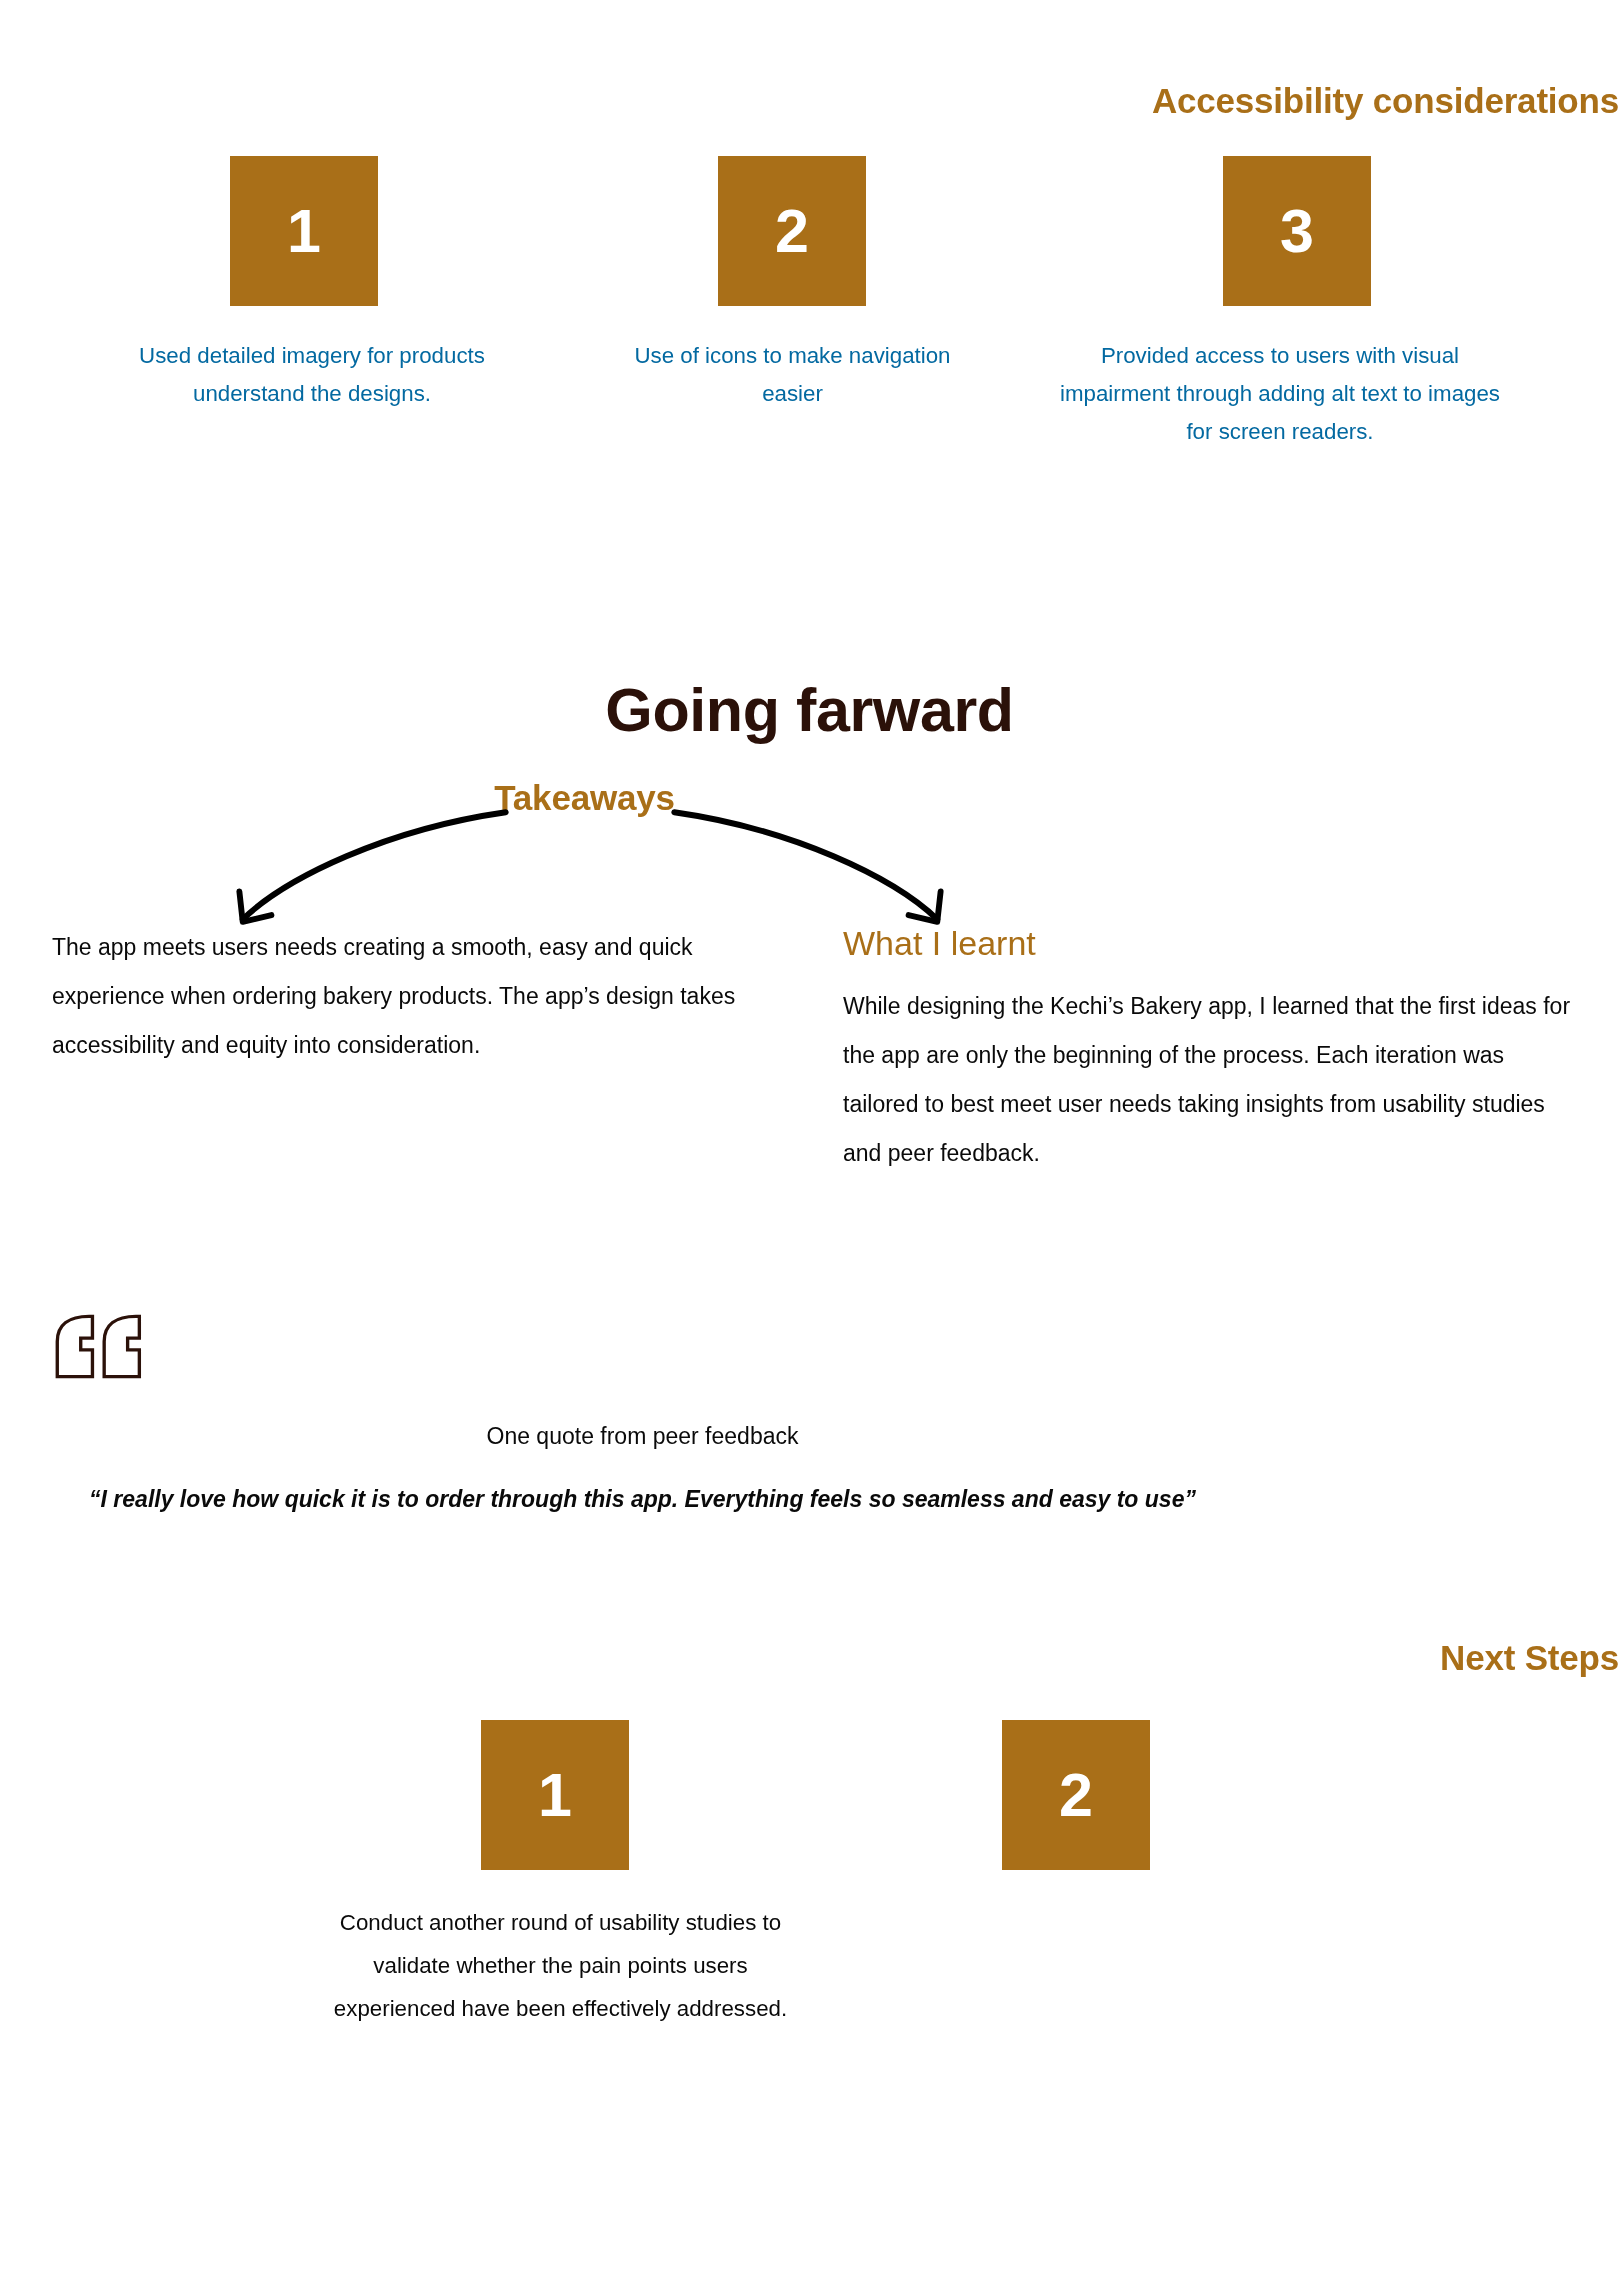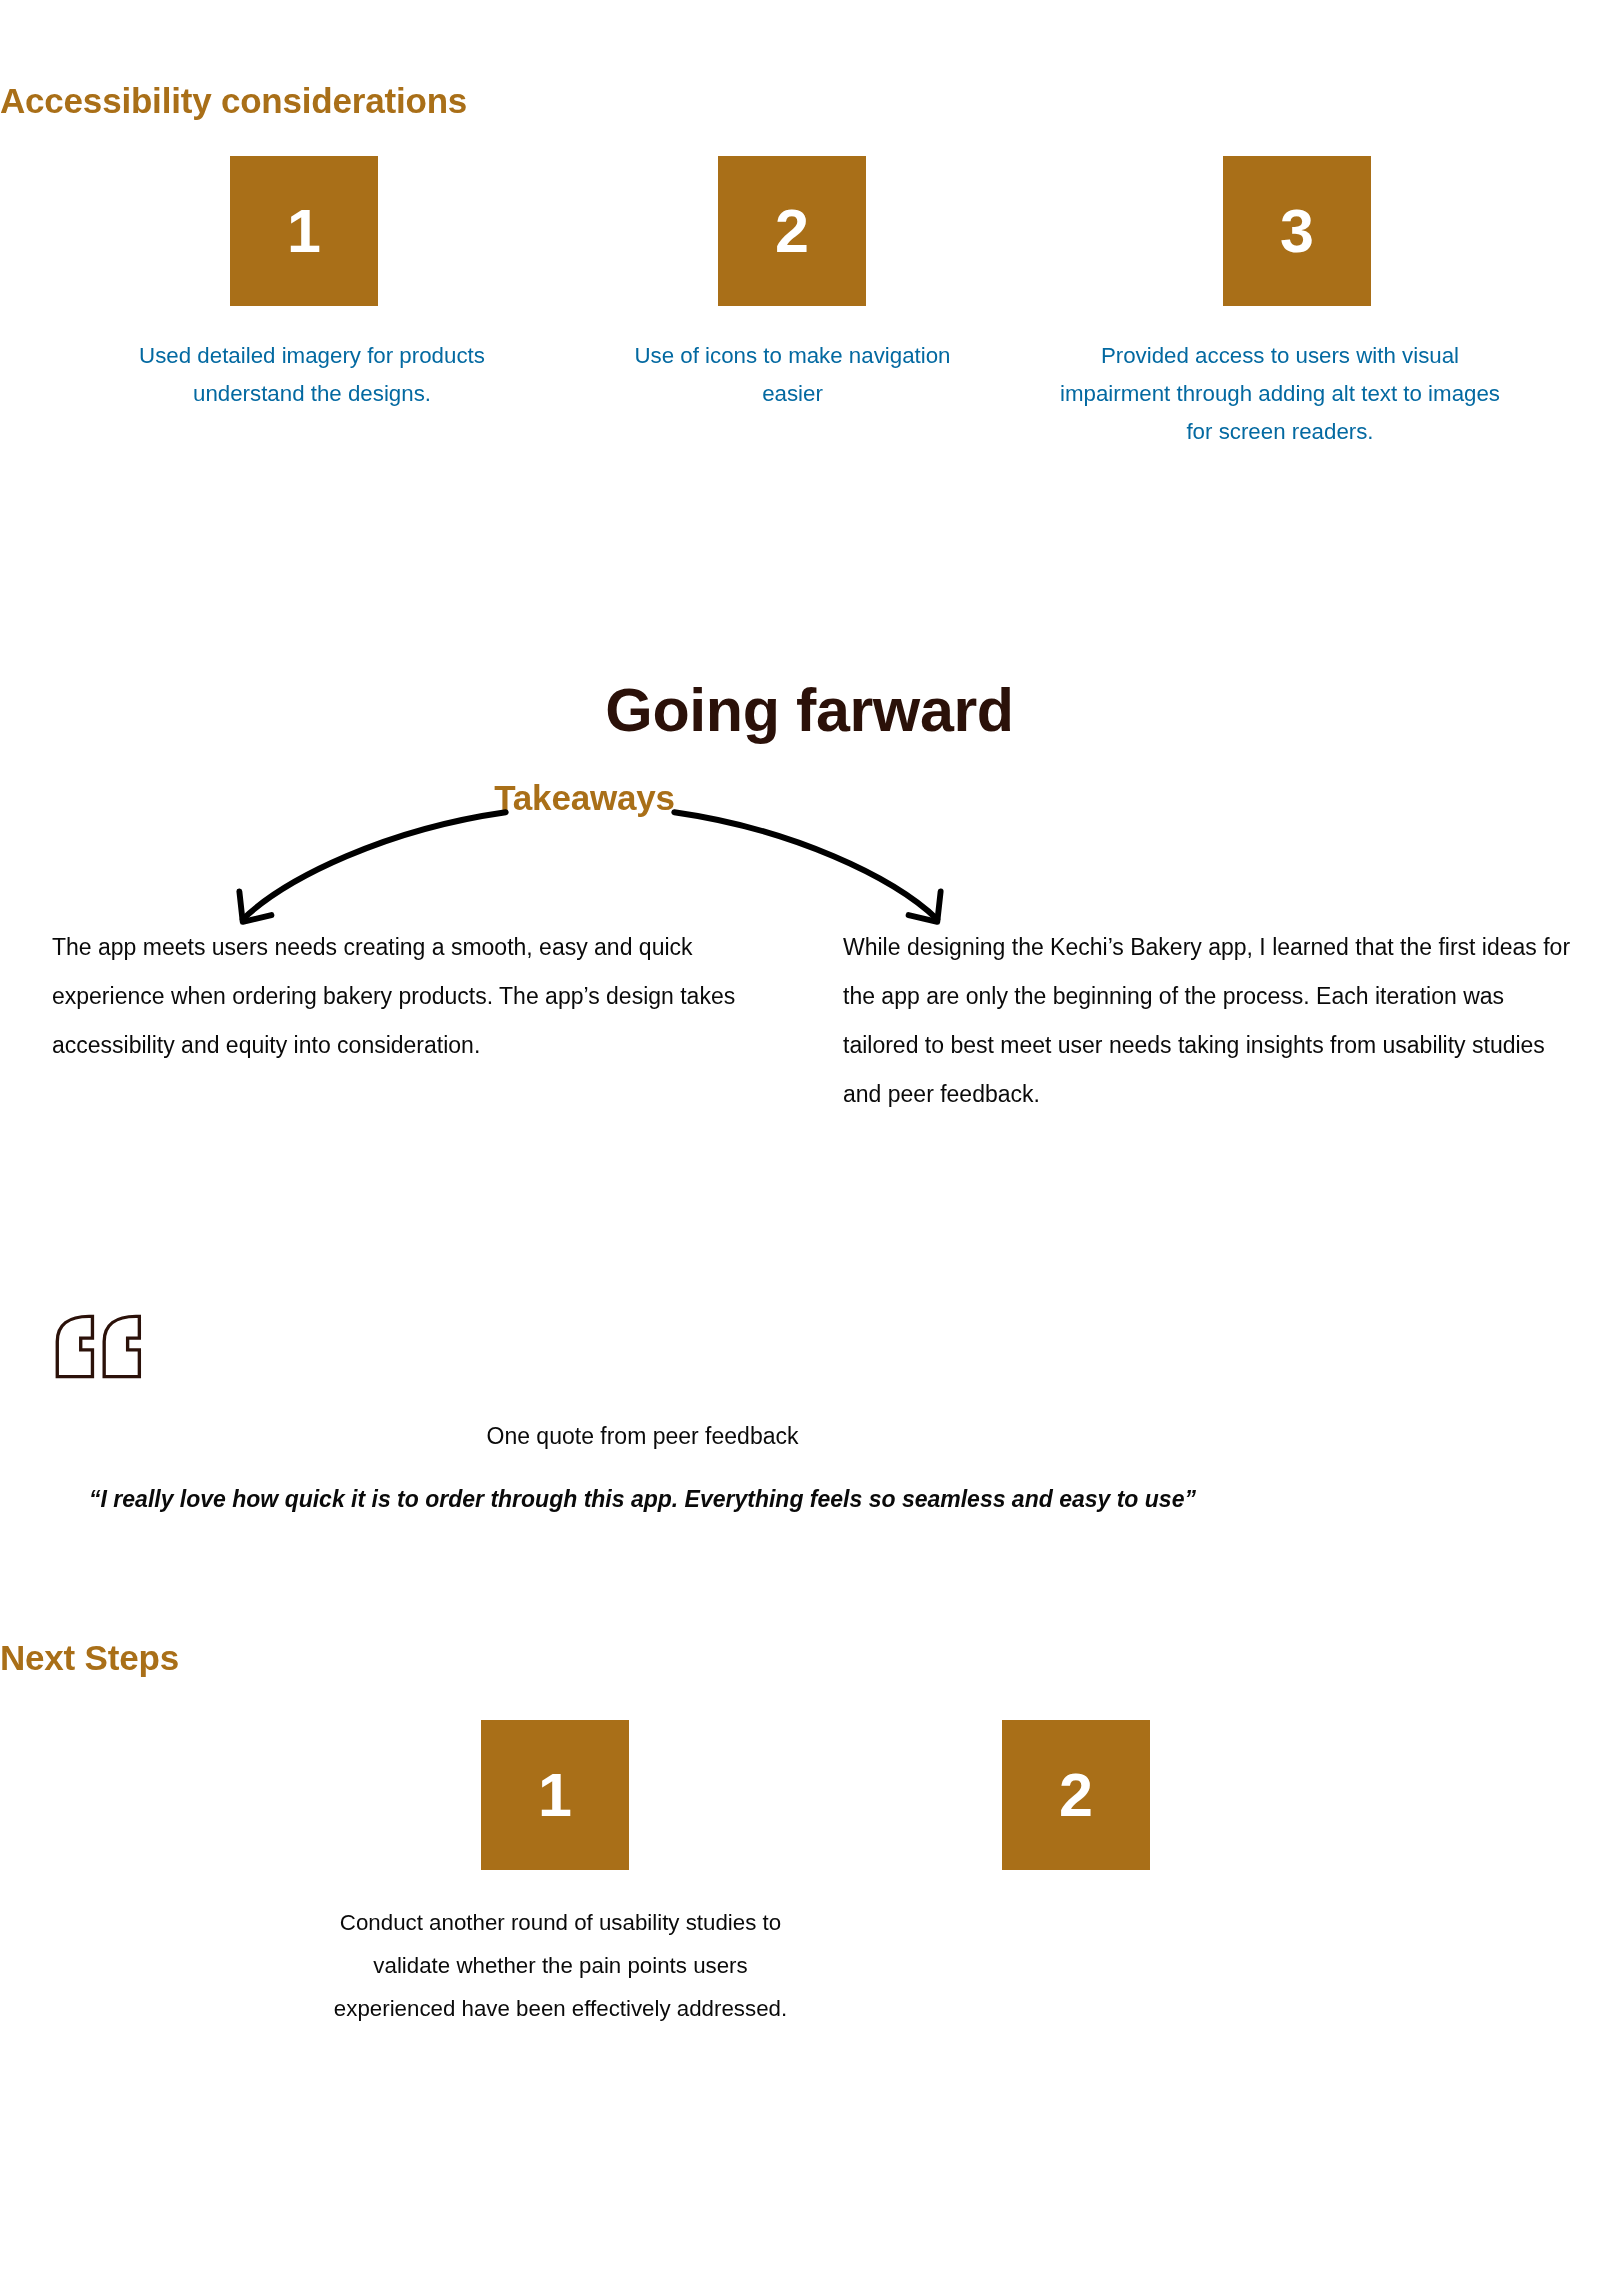--- a/index.html
+++ b/index.html
@@ -13,21 +13,21 @@
     height: 2273px;
     position: relative;
     font-family: "Liberation Sans", sans-serif;
     color: #000000;
     overflow: hidden;
   }
 
   .section-title-gold {
     color: #A96F18;
     font-weight: bold;
-    text-align: left;
+    text-align: right;
     letter-spacing: -0.2px;
   }
 
   
   #accessibility-section {
     position: absolute;
     left: 0;
     top: 0;
     width: 1619px;
   }
@@ -239,20 +239,21 @@
     <path d="M 590 18 C 730 38 850 95 902 145" fill="none" stroke="#000000" stroke-width="7" stroke-linecap="round"></path>
     <path d="M 902 148 L 906 112 M 902 148 L 868 140" fill="none" stroke="#000000" stroke-width="7" stroke-linecap="round"></path>
   </g>
 </svg>
 
 <div id="impact-col" class="tk-col">
   <p class="tk-body">The app meets users needs creating a smooth, easy and quick experience when ordering bakery products. The app’s design takes accessibility and equity into consideration.</p>
 </div>
 
 <div id="learnt-col" class="tk-col">
+  <h3 class="tk-heading">What I learnt</h3>
   <p class="tk-body">While designing the Kechi’s Bakery app, I learned that the first ideas for the app are only the beginning of the process. Each iteration was tailored to best meet user needs taking insights from usability studies and peer feedback.</p>
 </div>
 
 <div id="quote-block">
   <svg id="quote-mark-icon" viewBox="0 0 120 80">
     <path d="M 6 76 L 6 34 C 6 14 20 4 44 4 L 48 4 L 48 30 L 34 30 L 34 44 L 48 44 L 48 76 Z" fill="none" stroke="#2B1109" stroke-width="4" stroke-linejoin="miter"></path>
     <path d="M 62 76 L 62 34 C 62 14 76 4 100 4 L 104 4 L 104 30 L 90 30 L 90 44 L 104 44 L 104 76 Z" fill="none" stroke="#2B1109" stroke-width="4" stroke-linejoin="miter"></path>
   </svg>
   <p id="quote-caption">One quote from peer feedback</p>
   <p id="quote-text">“I really love how quick it is to order through this app. Everything feels so seamless and easy to use”</p>

